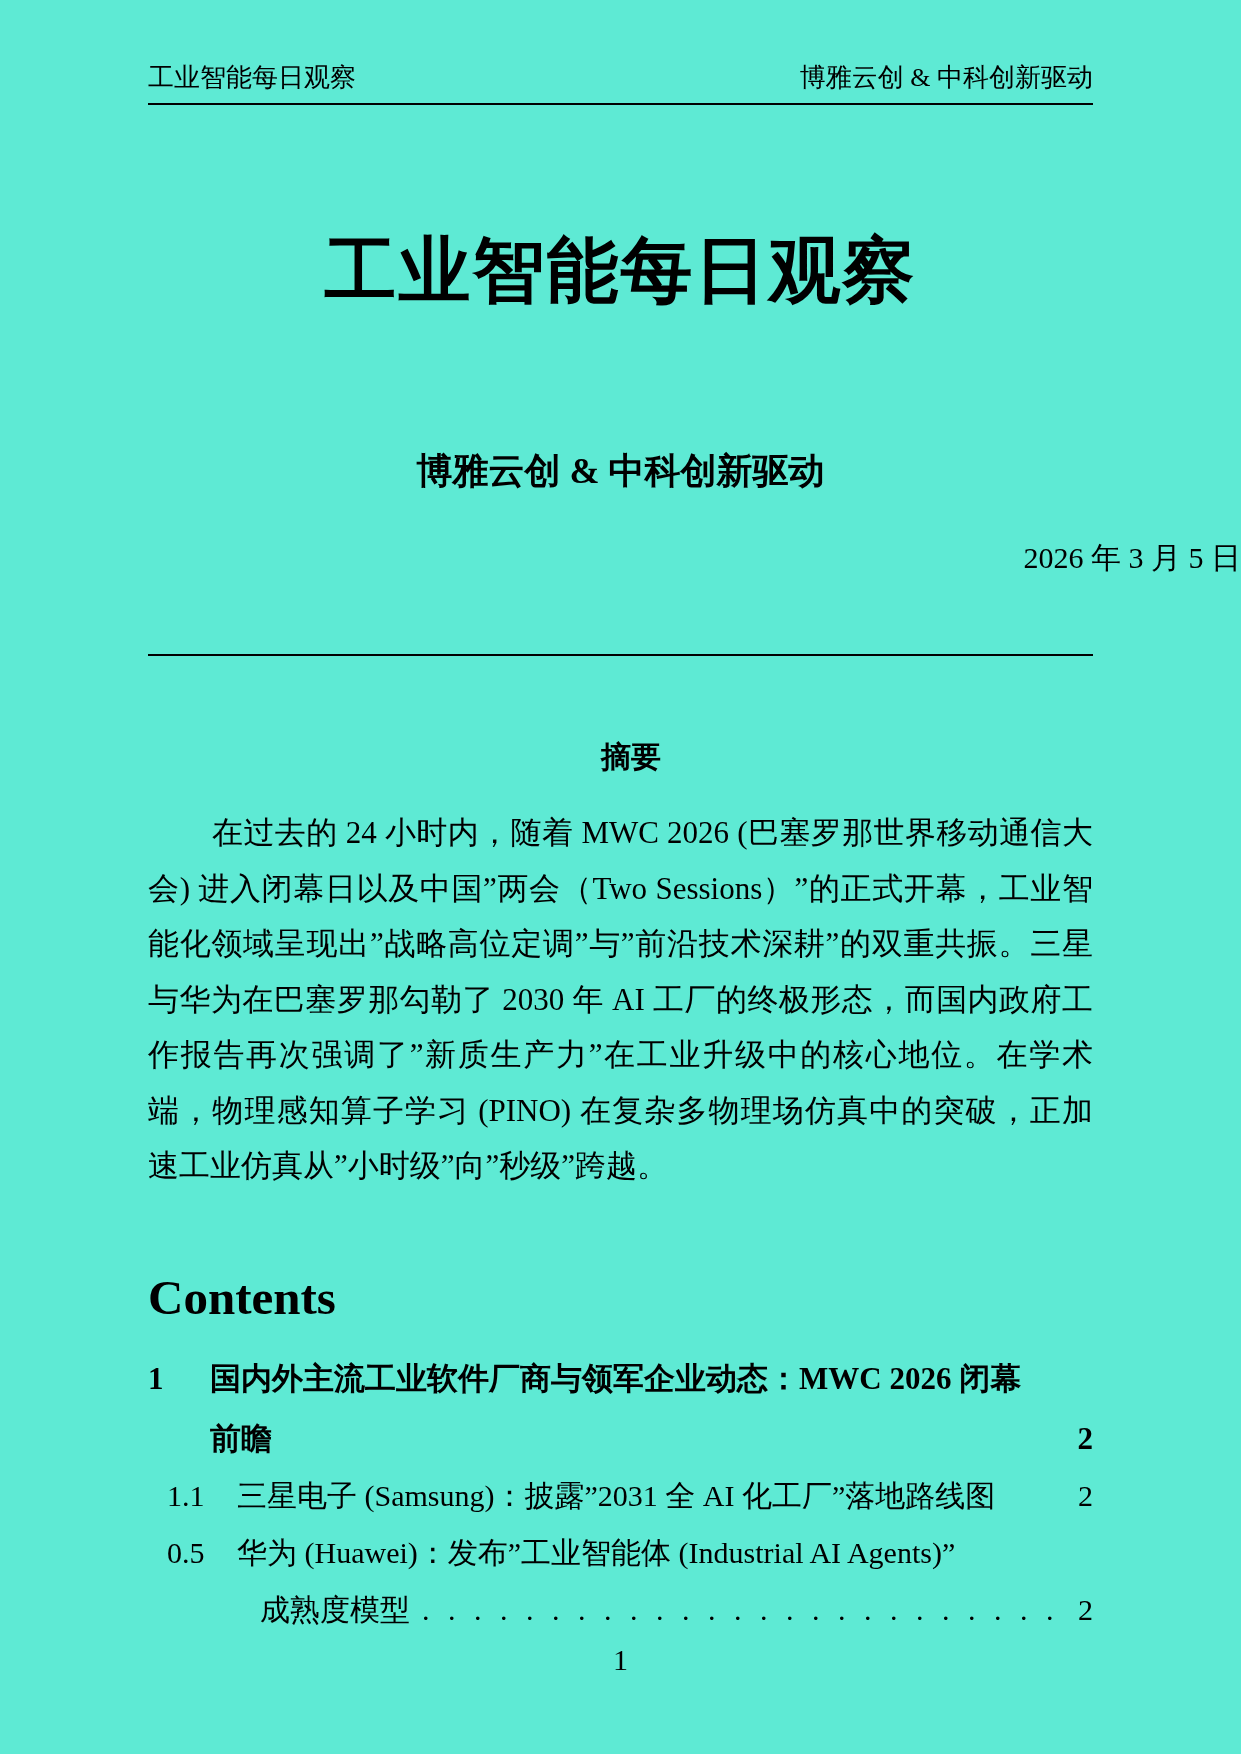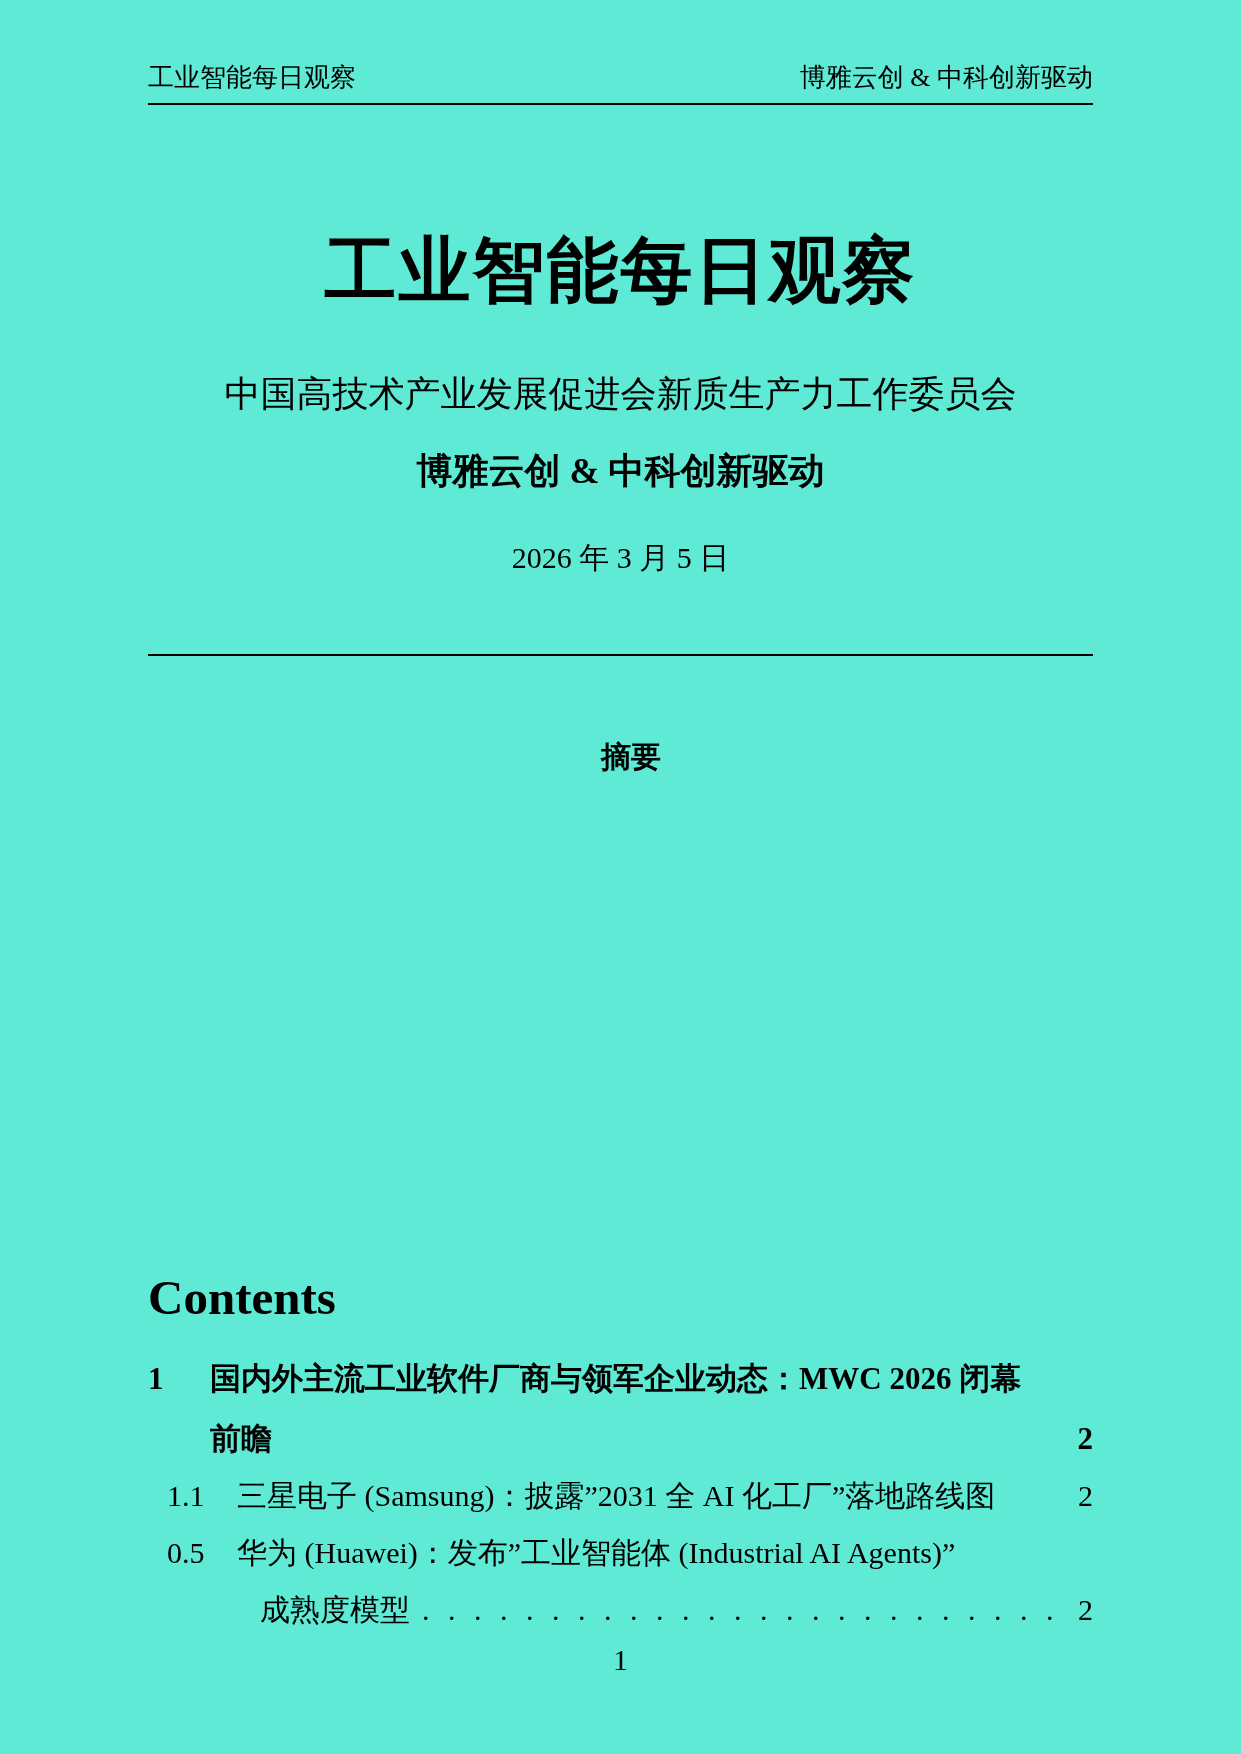--- a/index.html
+++ b/index.html
@@ -24,21 +24,21 @@
   }
   .subtitle{
     position:absolute;left:0;right:0;top:372px;text-align:center;
     font-size:36px;line-height:44px;
   }
   .authors{
     position:absolute;left:0;right:0;top:450px;text-align:center;
     font-size:36px;font-weight:bold;line-height:42px;
   }
   .date{
-    position:absolute;left:0;right:0;top:540px;text-align:center;
+    position:absolute;left:0;right:0;top:540px;text-align:right;
     font-size:30px;line-height:36px;
   }
   .rule2{
     position:absolute;left:148px;right:148px;top:654px;height:0;
     border-top:2px solid #000;
   }
 
   
   .abs-h{
     position:absolute;left:0;right:0;top:740px;text-align:center;
@@ -83,27 +83,27 @@
 <body>
 
 <div class="page">
 
   <div class="hdr">
     <span>工业智能每日观察</span>
     <span>博雅云创 &amp; 中科创新驱动</span>
   </div>
 
   <div class="title">工业智能每日观察</div>
-  <div class="subtitle">中国高技术产业发展促进会新质生产力工作委员会</div>
   <div class="authors">博雅云创 &amp; 中科创新驱动</div>
   <div class="date">2026 年 3 月 5 日</div>
 
   <div class="rule2"></div>
 
   <div class="abs-h">摘要</div>
+  <div class="abs-b">在过去的 24 小时内，随着 MWC 2026 (巴塞罗那世界移动通信大会) 进入闭幕日以及中国”两会（Two Sessions）”的正式开幕，工业智能化领域呈现出”战略高位定调”与”前沿技术深耕”的双重共振。三星与华为在巴塞罗那勾勒了 2030 年 AI 工厂的终极形态，而国内政府工作报告再次强调了”新质生产力”在工业升级中的核心地位。在学术端，物理感知算子学习 (PINO) 在复杂多物理场仿真中的突破，正加速工业仿真从”小时级”向”秒级”跨越。</div>
 
   <div class="toc-h">Contents</div>
 
   <div class="toc">
 
     <div class="row sec first">
       <span class="num1">1</span>
       <span class="grow">国内外主流工业软件厂商与领军企业动态：MWC 2026 闭幕</span>
     </div>
 

